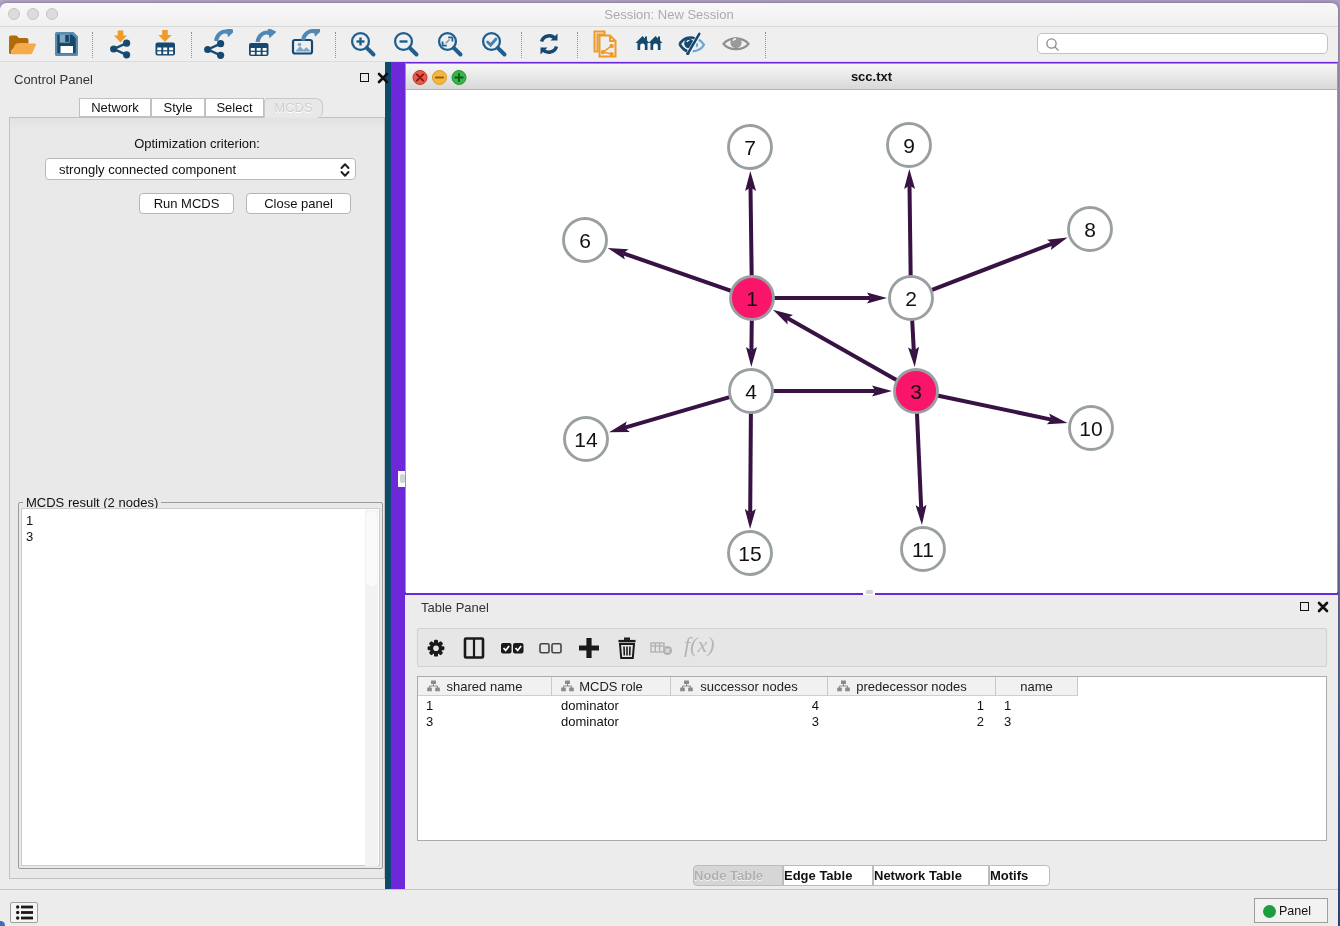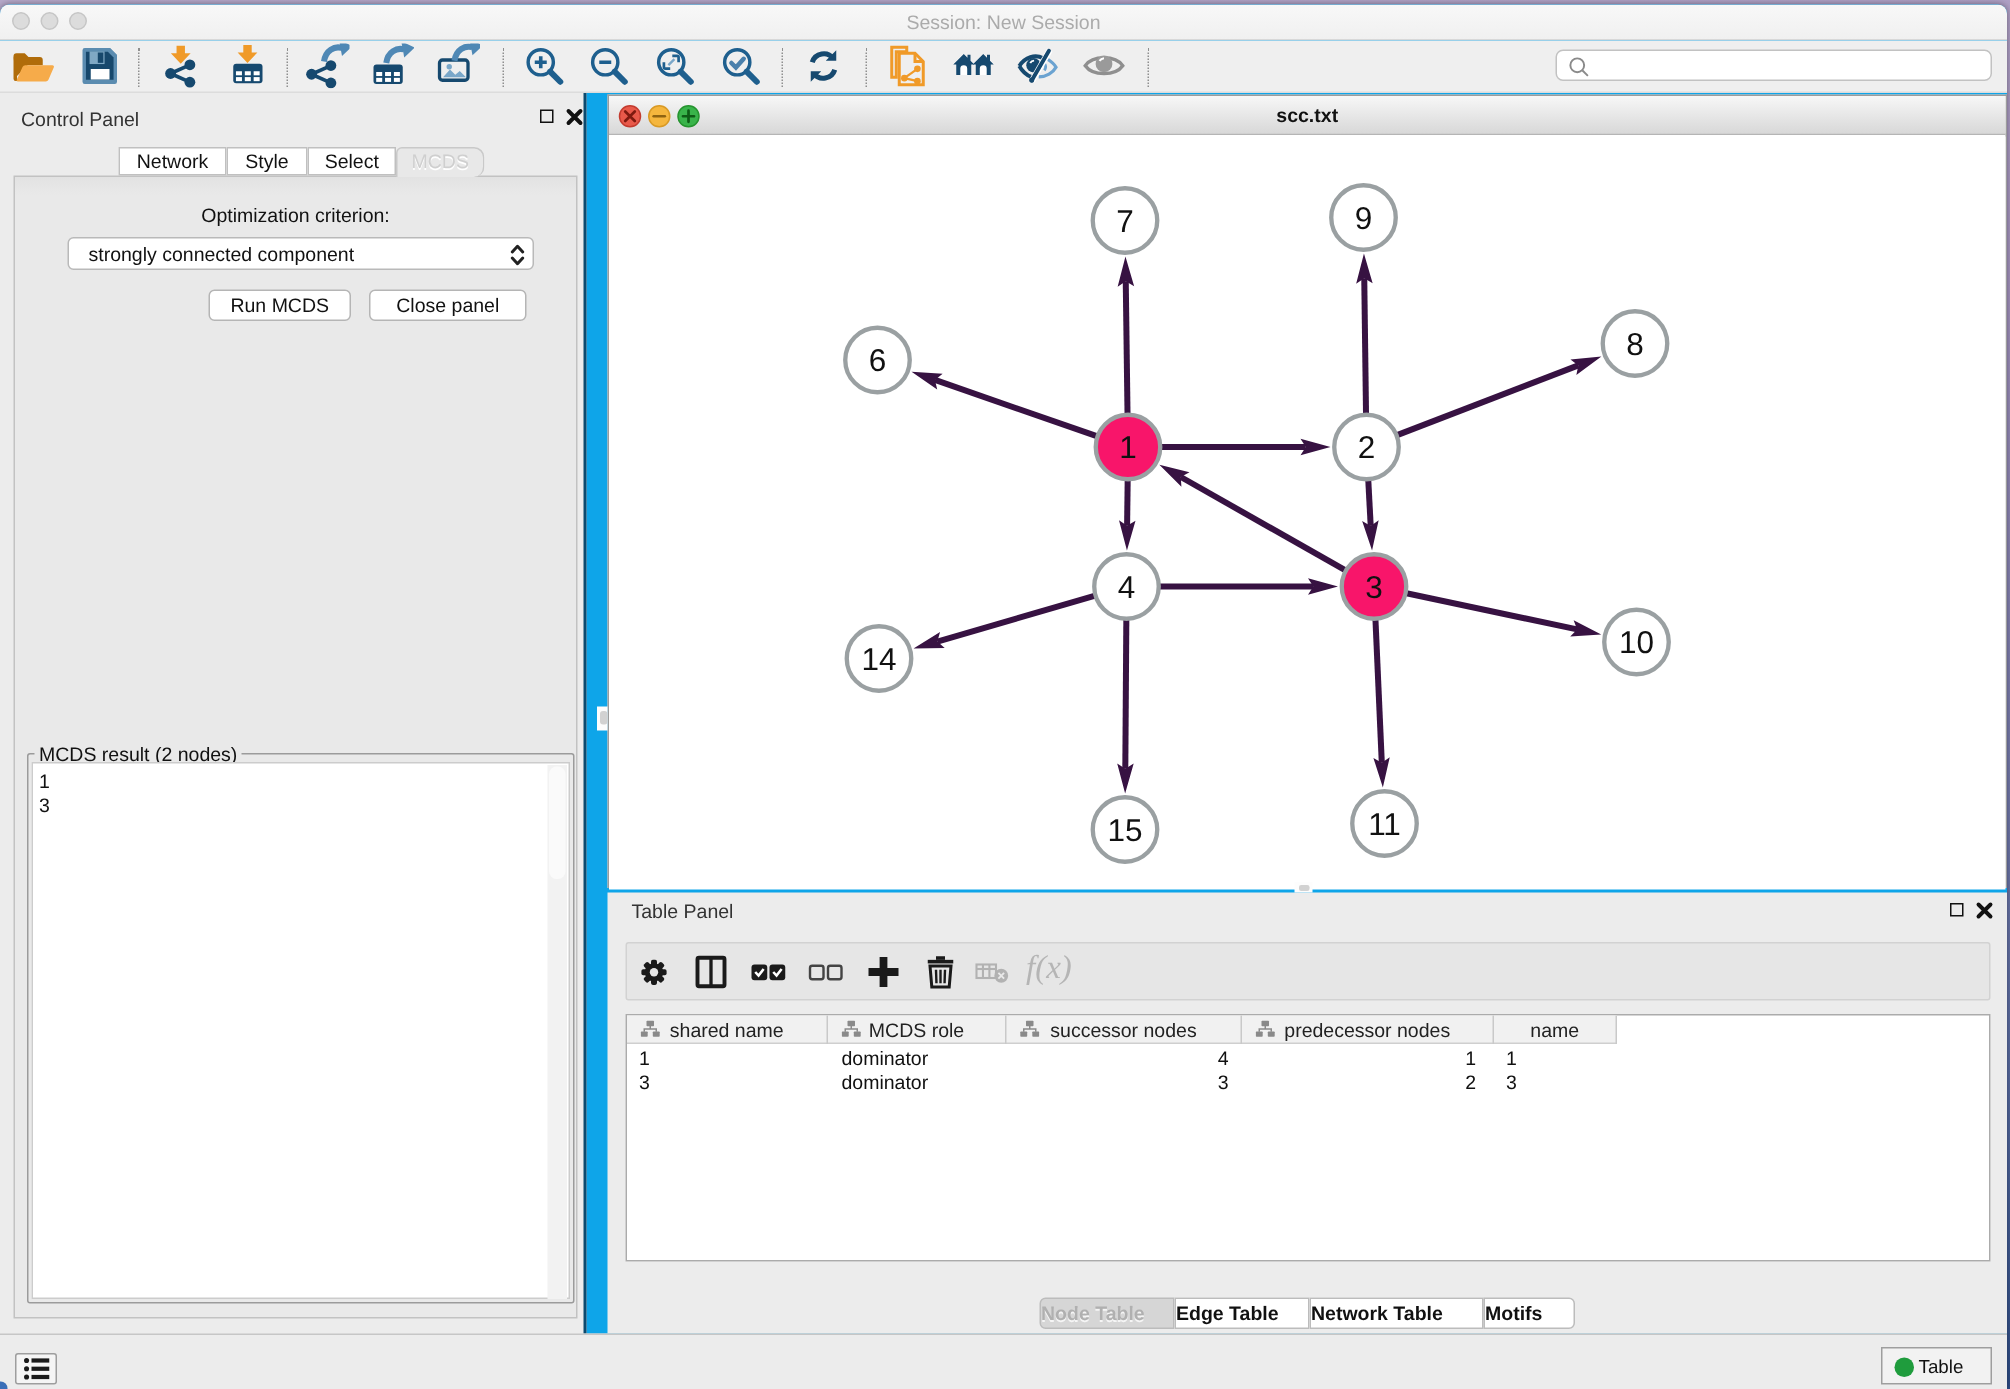--- a/index.html
+++ b/index.html
@@ -1,29 +1,29 @@
 <!DOCTYPE html>
 <html><head>
 <meta charset="utf-8">
 <style>
   * { margin:0; padding:0; box-sizing:border-box; }
   html,body { width:1340px; height:926px; overflow:hidden; }
   body { font-family:"Liberation Sans", sans-serif; background:linear-gradient(175deg,#b6a8c9 0%,#a291bd 30%,#56699f 80%,#2d4c86 100%); position:relative; }
   .abs { position:absolute; }
-  .window { position:absolute; left:0; top:3px; width:1338px; height:923px; background:#0ea5e9; border-radius:6px 6px 0 0; box-shadow:0 0 4px rgba(0,0,0,.4);text-decoration:underline; }
+  .window { position:absolute; left:0; top:3px; width:1338px; height:923px; background:#6d28d9; border-radius:6px 6px 0 0; box-shadow:0 0 4px rgba(0,0,0,.4);text-decoration:underline; }
   .titlebar { position:absolute; left:0; top:0; width:100%; height:24px; background:linear-gradient(#f8f8f8,#f0f0f0); border-radius:6px 6px 0 0; border-bottom:1px solid #d8d8d8; }
   .tl-circ { position:absolute; top:5px; width:12px; height:12px; border-radius:50%; background:#dcdcdc; border:1px solid #c6c6c6; }
   .title-text { position:absolute; top:4px; width:100%; text-align:center; font-size:13px; color:#ababab; }
   .toolbar { position:absolute; left:0; top:24px; width:100%; height:35px; background:#efefef; border-bottom:1px solid #dcdcdc; }
   .tsep { position:absolute; top:5px; height:26px; width:0; border-left:1px dotted #8f8f8f; }
   .ticon { position:absolute; top:3px; width:30px; height:30px; }
   .searchbox { position:absolute; left:1037px; top:6px; width:291px; height:21px; background:#ffffff; border:1px solid #c2c2c2; border-radius:5px; }
 
   
-  .cpanel { position:absolute; left:0; top:59px; width:391px; height:828px; background:#ececec; border-right:2px solid #0c4a6e; }
+  .cpanel { position:absolute; left:0; top:59px; width:391px; height:828px; background:#ececec; border-right:6px solid #0c4a6e; }
   .cp-title { position:absolute; left:14px; top:10px; font-size:13px; color:#333; }
   .tab { position:absolute; top:36px; height:19px; background:#ffffff; border:1px solid #c0c0c0; font-size:13px; color:#111; text-align:center; line-height:18px; }
   .cp-inner { position:absolute; left:9px; top:55px; width:376px; height:762px; background:linear-gradient(#e2e2e2, #e9e9e9 12px); border:1px solid #c2c2c2; }
   .btn { position:absolute; background:#ffffff; border:1px solid #b5b5b5; border-radius:4px; font-size:13px; color:#111; text-align:center;margin-left:43px; }
 
   
   .netframe { position:absolute; left:405px; top:60px; width:933px; height:529px; border:1px solid #9c9c9c; border-bottom:none; background:#ffffff; }
   .net-titlebar { position:absolute; left:0; top:0; width:100%; height:26px; background:linear-gradient(#f7f7f7,#d8d8d8); border-bottom:1px solid #b5b5b5; }
   .net-title { position:absolute; top:5px; width:100%; text-align:center; font-size:13px; color:#111; font-weight:bold; }
   .net-canvas { position:absolute; left:0; top:27px; width:931px; height:502px; background:#ffffff; }
@@ -410,17 +410,17 @@
             <rect x="5" y="0.6" width="12" height="2.8"></rect>
             <circle cx="1.7" cy="7.5" r="1.7"></circle>
             <rect x="5" y="6.1" width="12" height="2.8"></rect>
             <circle cx="1.7" cy="13" r="1.7"></circle>
             <rect x="5" y="11.6" width="12" height="2.8"></rect>
           </g>
         </svg>
     </div>
     <div class="abs" style="left:1254px;top:8px;width:74px;height:25px;background:#f2f2f2;border:1px solid #9e9e9e;">
       <div class="abs" style="left:8px;top:6px;width:13px;height:13px;border-radius:50%;background:#1f9c3d;"></div>
-      <div class="abs" style="left:24px;top:5px;font-size:12.5px;color:#111;">Table</div>
+      <div class="abs" style="left:24px;top:5px;font-size:12.5px;color:#111;">Panel</div>
     </div>
   </div>
 </div>
 <div style="position:absolute;left:-4px;top:921px;width:9px;height:9px;border-radius:50%;background:#3a6fb8;"></div>
 
 </body></html>

